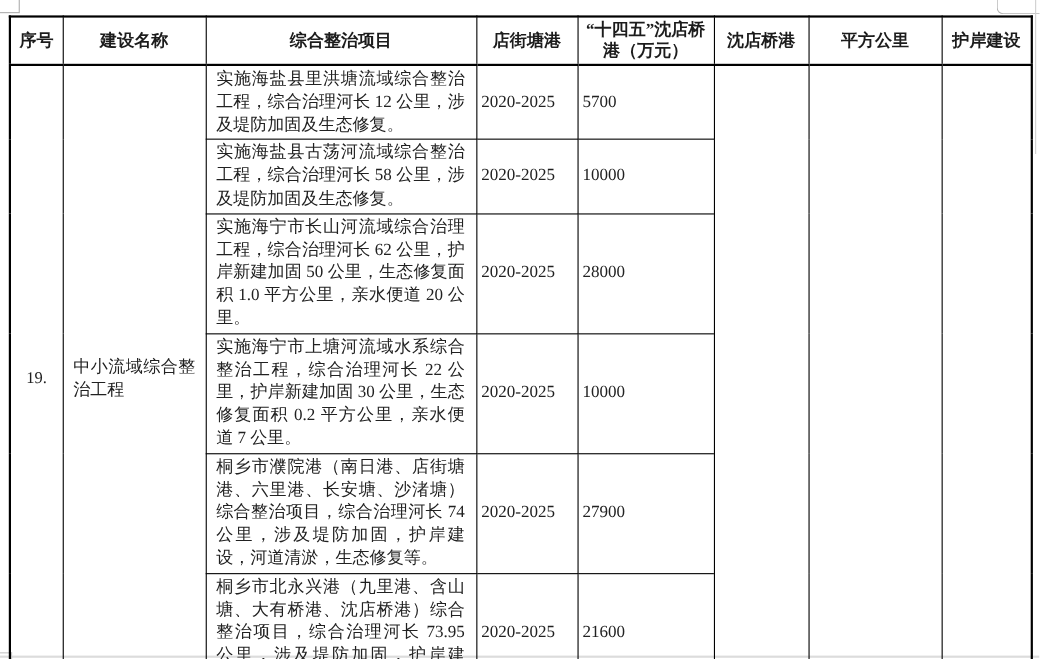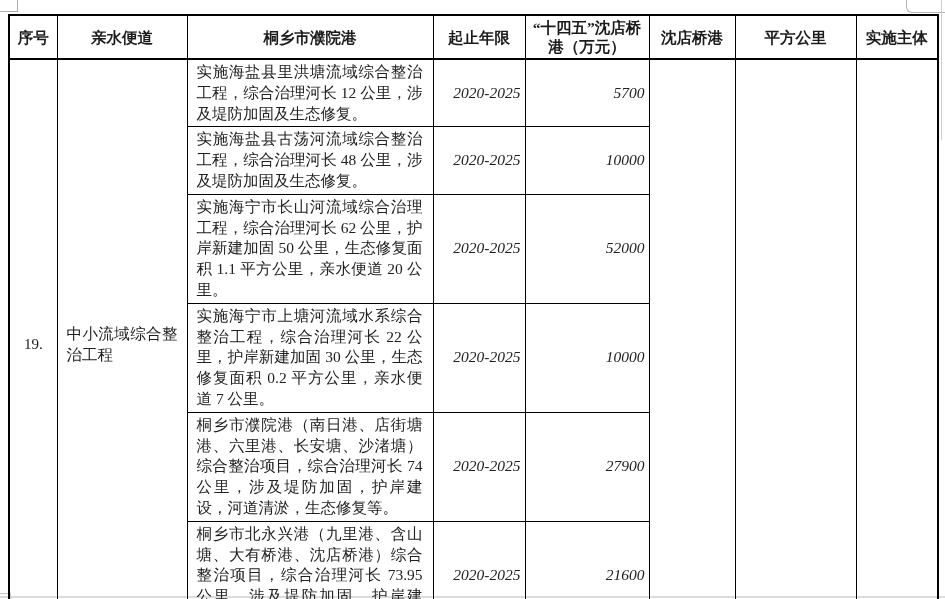--- a/index.html
+++ b/index.html
@@ -32,21 +32,21 @@
     font-size: 15.5px;
     line-height: 19px;
     text-align: center;
     border-bottom: 2.2px solid #000;
     color: #1c1c1c;
   }
   .doc-table td {
     font-size: 15.5px;
     line-height: 20.8px;
   }
-  td.cell-center { text-align: right; font-style: italic; }
+  td.cell-center { text-align: left; }
   td.cell-content {
     text-align: justify;
     text-justify: inter-ideograph;
     padding: 2px 10px 2px 9px;
   }
   td.cell-name {
     text-align: justify;
     text-justify: inter-ideograph;
     padding: 2px 9px;
   }
@@ -100,49 +100,49 @@
       <col style="width:246px">
       <col style="width:92px">
     <col style="width:124px">
       <col style="width:86px">
       <col style="width:121px">
       <col style="width:82px">
   </colgroup>
   <thead>
     <tr style="height:38px">
       <th>序号</th>
-      <th>亲水便道</th>
-      <th>桐乡市濮院港</th>
-      <th>起止年限</th>
+      <th>建设名称</th>
+      <th>综合整治项目</th>
+      <th>店街塘港</th>
       <th>“十四五”沈店桥港（万元）</th>
       <th>沈店桥港</th>
       <th>平方公里</th>
-      <th>实施主体</th>
+      <th>护岸建设</th>
     </tr>
   </thead>
   <tbody>
     <tr style="height:61px">
       <td class="cell-num" rowspan="6">19.</td>
       <td class="cell-name" rowspan="6">中小流域综合整治工程</td>
       <td class="cell-content">实施海盐县里洪塘流域综合整治工程，综合治理河长 12 公里，涉及堤防加固及生态修复。</td>
       <td class="cell-center">2020-2025</td>
       <td class="cell-center">5700</td>
       <td class="cell-empty" rowspan="6"></td>
       <td class="cell-empty" rowspan="6"></td>
       <td class="cell-empty" rowspan="6"></td>
     </tr>
     <tr style="height:64px">
-      <td class="cell-content">实施海盐县古荡河流域综合整治工程，综合治理河长 48 公里，涉及堤防加固及生态修复。</td>
+      <td class="cell-content">实施海盐县古荡河流域综合整治工程，综合治理河长 58 公里，涉及堤防加固及生态修复。</td>
       <td class="cell-center">2020-2025</td>
       <td class="cell-center">10000</td>
     </tr>
     <tr style="height:106px">
-      <td class="cell-content">实施海宁市长山河流域综合治理工程，综合治理河长 62 公里，护岸新建加固 50 公里，生态修复面积 1.1 平方公里，亲水便道 20 公里。</td>
+      <td class="cell-content">实施海宁市长山河流域综合治理工程，综合治理河长 62 公里，护岸新建加固 50 公里，生态修复面积 1.0 平方公里，亲水便道 20 公里。</td>
       <td class="cell-center">2020-2025</td>
-      <td class="cell-center">52000</td>
+      <td class="cell-center">28000</td>
     </tr>
     <tr style="height:102px">
       <td class="cell-content">实施海宁市上塘河流域水系综合整治工程，综合治理河长 22 公里，护岸新建加固 30 公里，生态修复面积 0.2 平方公里，亲水便道 7 公里。</td>
       <td class="cell-center">2020-2025</td>
       <td class="cell-center">10000</td>
     </tr>
     <tr style="height:105px">
       <td class="cell-content">桐乡市濮院港（南日港、店街塘港、六里港、长安塘、沙渚塘）综合整治项目，综合治理河长 74 公里，涉及堤防加固，护岸建设，河道清淤，生态修复等。</td>
       <td class="cell-center">2020-2025</td>
       <td class="cell-center">27900</td>

